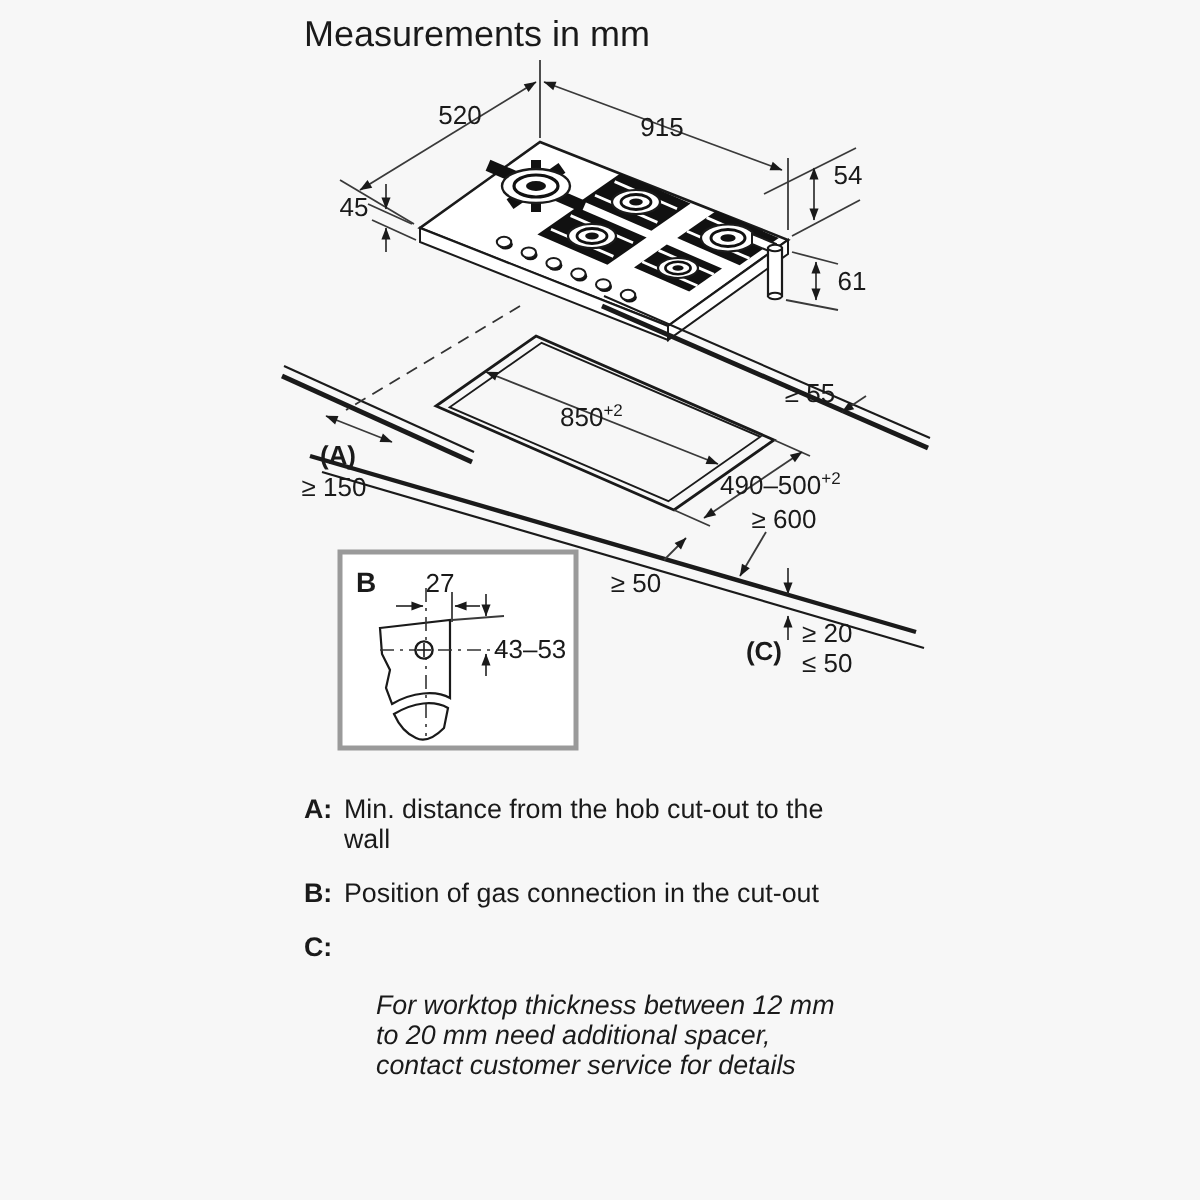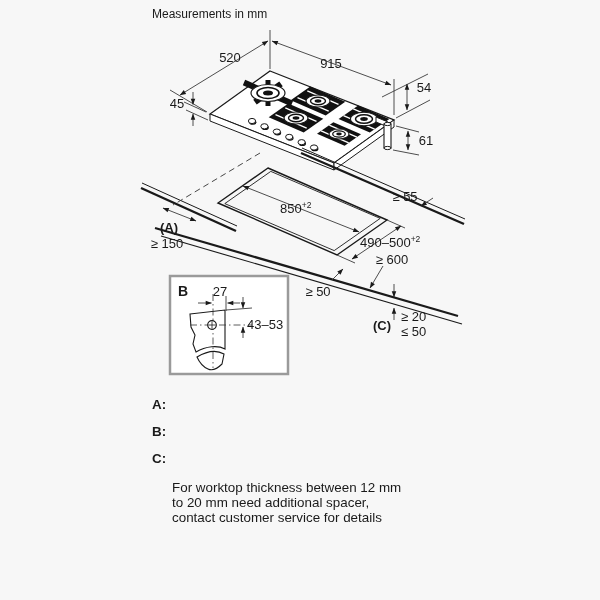--- a/index.html
+++ b/index.html
@@ -6,35 +6,35 @@
   body{
     width:600px;height:600px;
     background:#f7f7f7;
     font-family:"Liberation Sans", sans-serif;
     color:#1a1a1a;
     position:relative;
     overflow:hidden;
   }
   .page-title{
     position:absolute;left:152px;top:7px;
-    font-size:12px;color:#1a1a1a;
+    font-size:18px;color:#1a1a1a;
   }
   svg.diagram{position:absolute;left:0;top:0;}
   svg text{font-family:"Liberation Sans", sans-serif;fill:#1a1a1a;}
   .dimtxt{font-size:13px;}
   .dimtxt-b{font-size:13px;font-weight:bold;}
   .suptxt{font-size:8.5px;}
   .notes{
     position:absolute;left:152px;top:397px;width:300px;
     font-size:13.4px;line-height:15px;
   }
   .note-row{display:flex;margin-bottom:12px;}
   .note-label{font-weight:bold;width:20px;flex:0 0 20px;}
   .note-text{white-space:pre-line;}
-  .footnote{margin-left:20px;white-space:pre-line;margin-top:14px;}
+  .footnote{margin-left:36px;white-space:pre-line;margin-top:14px;font-style:italic;}
 </style>
 </head>
 <body>
 
 <div class="page-title">Measurements in mm</div>
 
 <svg class="diagram" width="600" height="600" viewBox="0 0 600 600">
   <defs>
     <marker id="ar" viewBox="0 0 10 10" refX="9.2" refY="5" markerWidth="9" markerHeight="7" orient="auto-start-reverse">
       <path d="M0,1.4 L9.6,5 L0,8.6 z" fill="#1a1a1a"></path>
@@ -203,23 +203,26 @@
     <line x1="226" y1="310" x2="252" y2="308" stroke="#3a3a3a" stroke-width="0.9"></line>
     <line x1="243" y1="297" x2="243" y2="308" stroke="#3a3a3a" stroke-width="0.9" marker-end="url(#ar)"></line>
     <line x1="243" y1="338" x2="243" y2="327" stroke="#3a3a3a" stroke-width="0.9" marker-end="url(#ar)"></line>
     <text class="dimtxt" x="247" y="329">43–53</text>
   </g>
 </svg>
 
 <div class="notes">
   <div class="note-row">
     <div class="note-label">A:</div>
+    <div class="note-text">Min. distance from the hob cut-out to the
+wall</div>
   </div>
   <div class="note-row">
     <div class="note-label">B:</div>
+    <div class="note-text">Position of gas connection in the cut-out</div>
   </div>
   <div class="note-row">
     <div class="note-label">C:</div>
   </div>
   <div class="footnote">For worktop thickness between 12 mm
 to 20 mm need additional spacer,
 contact customer service for details</div>
 </div>
 
 </body></html>

